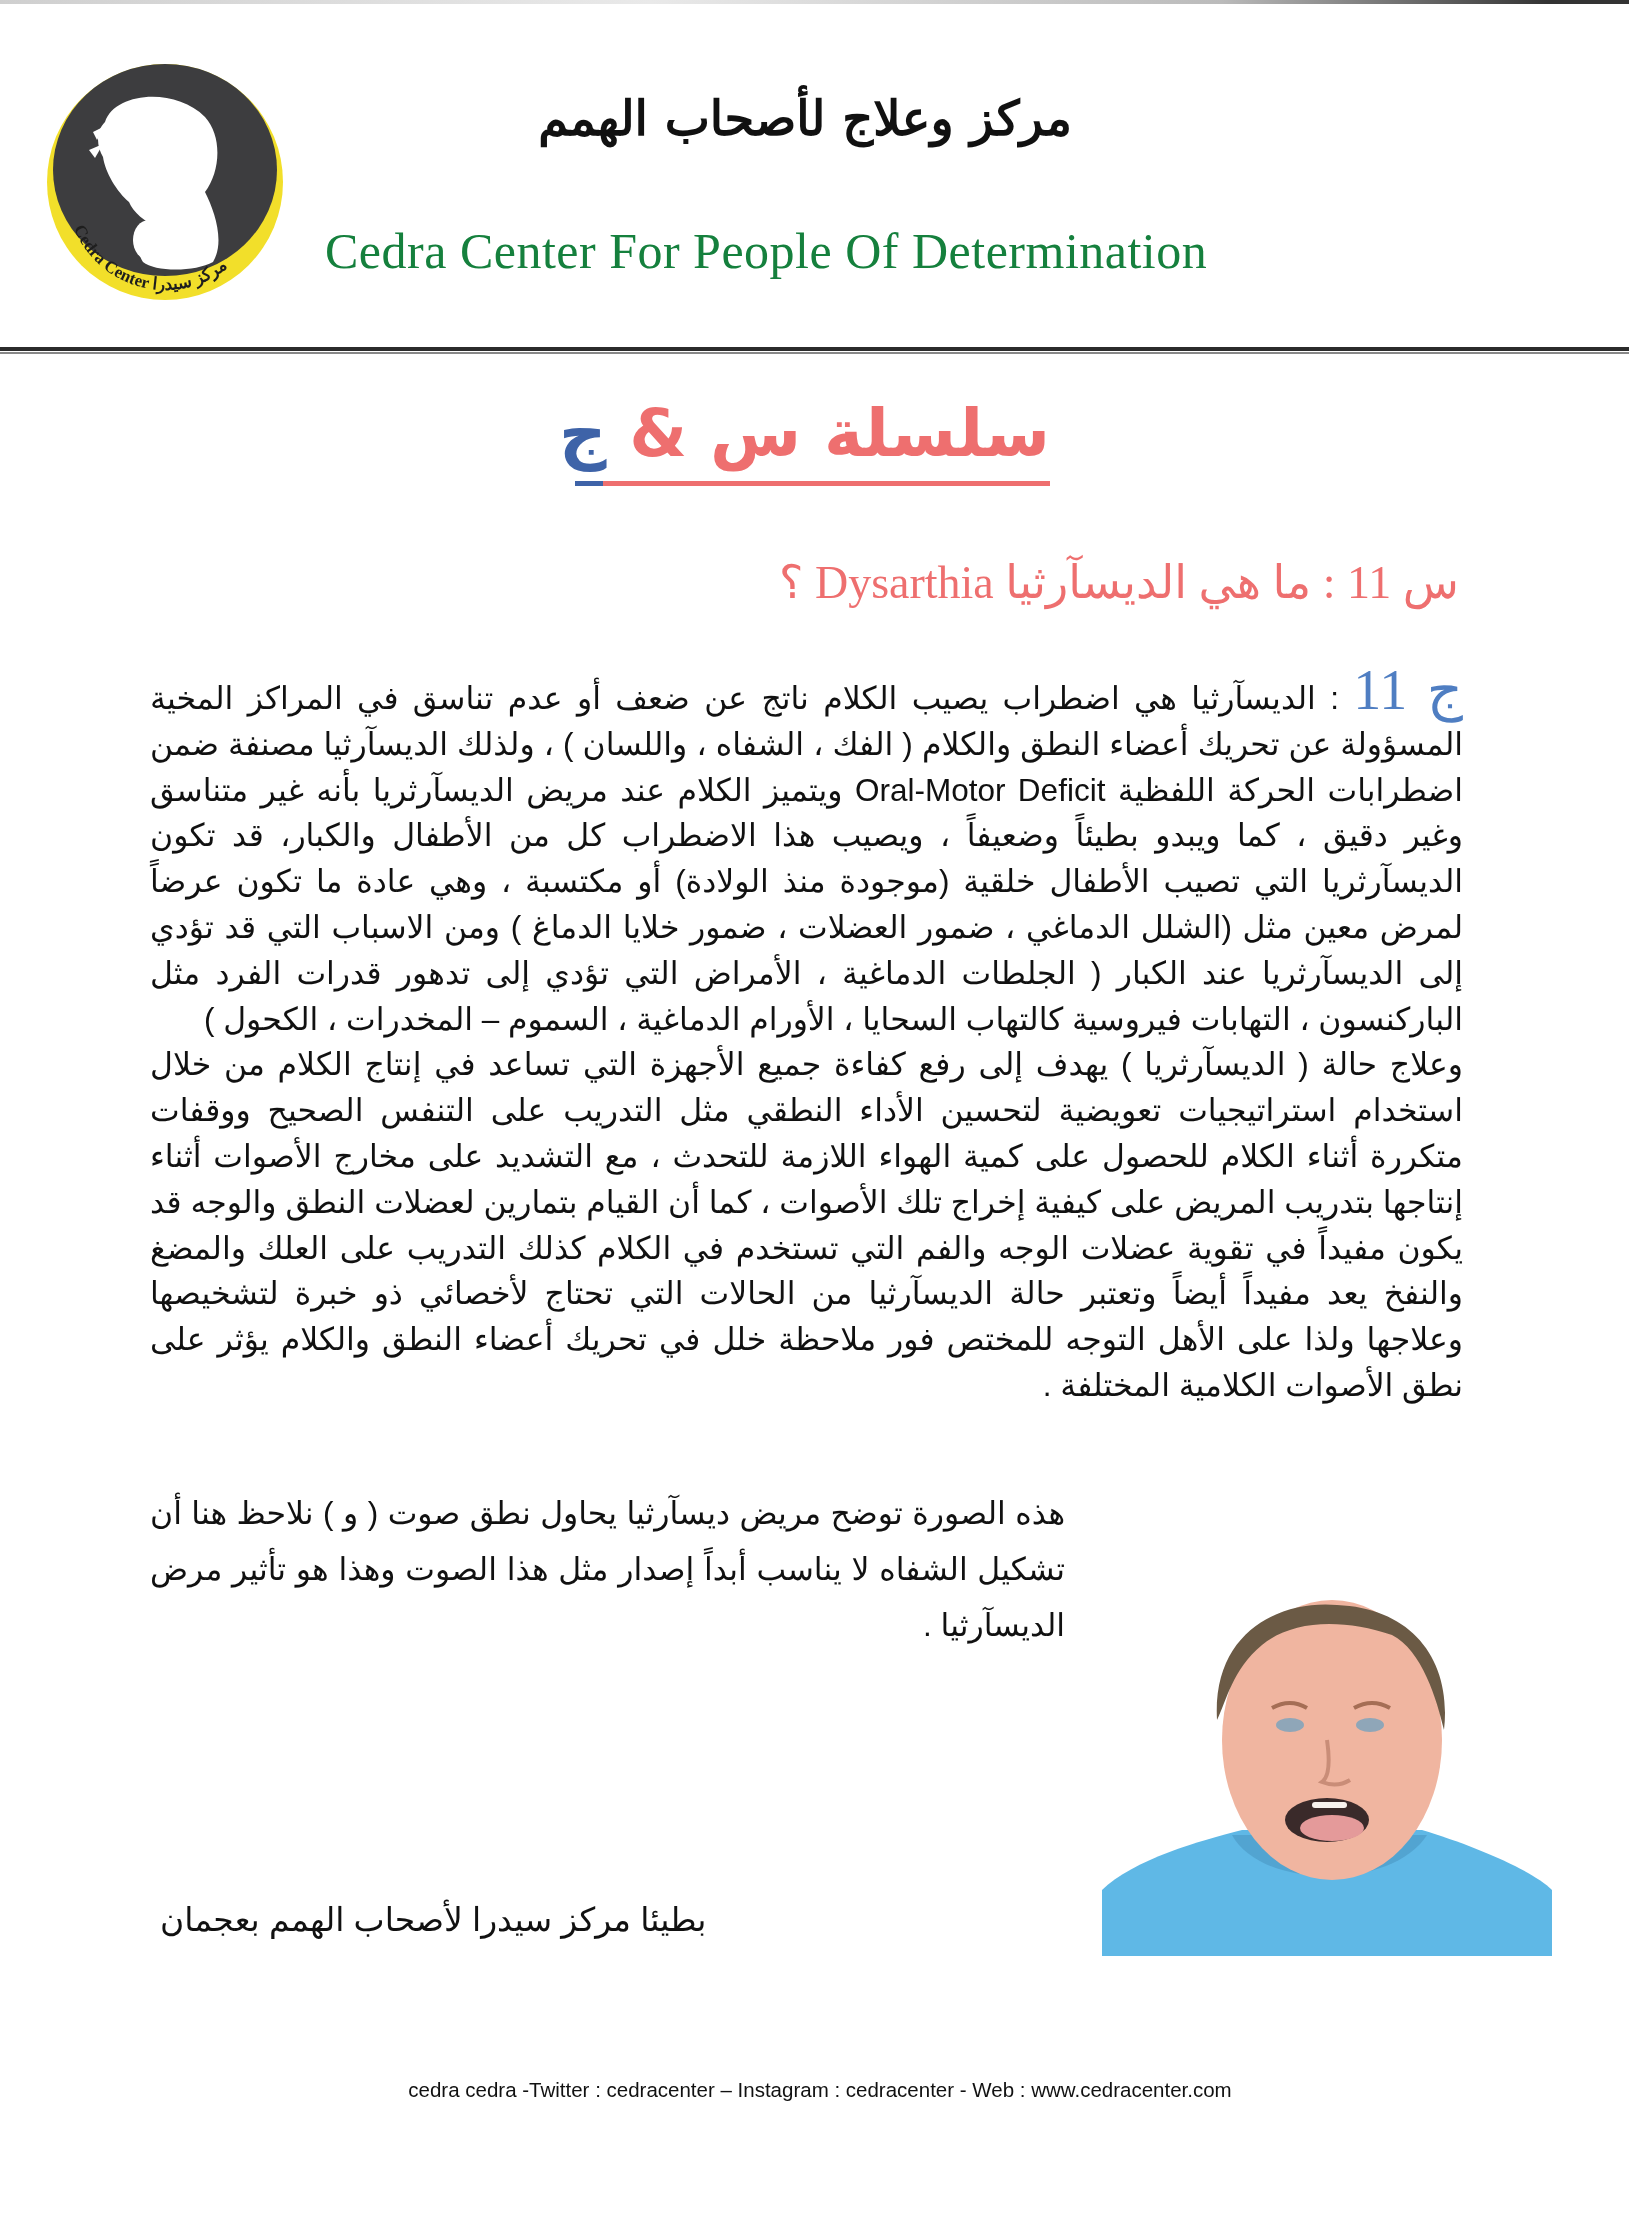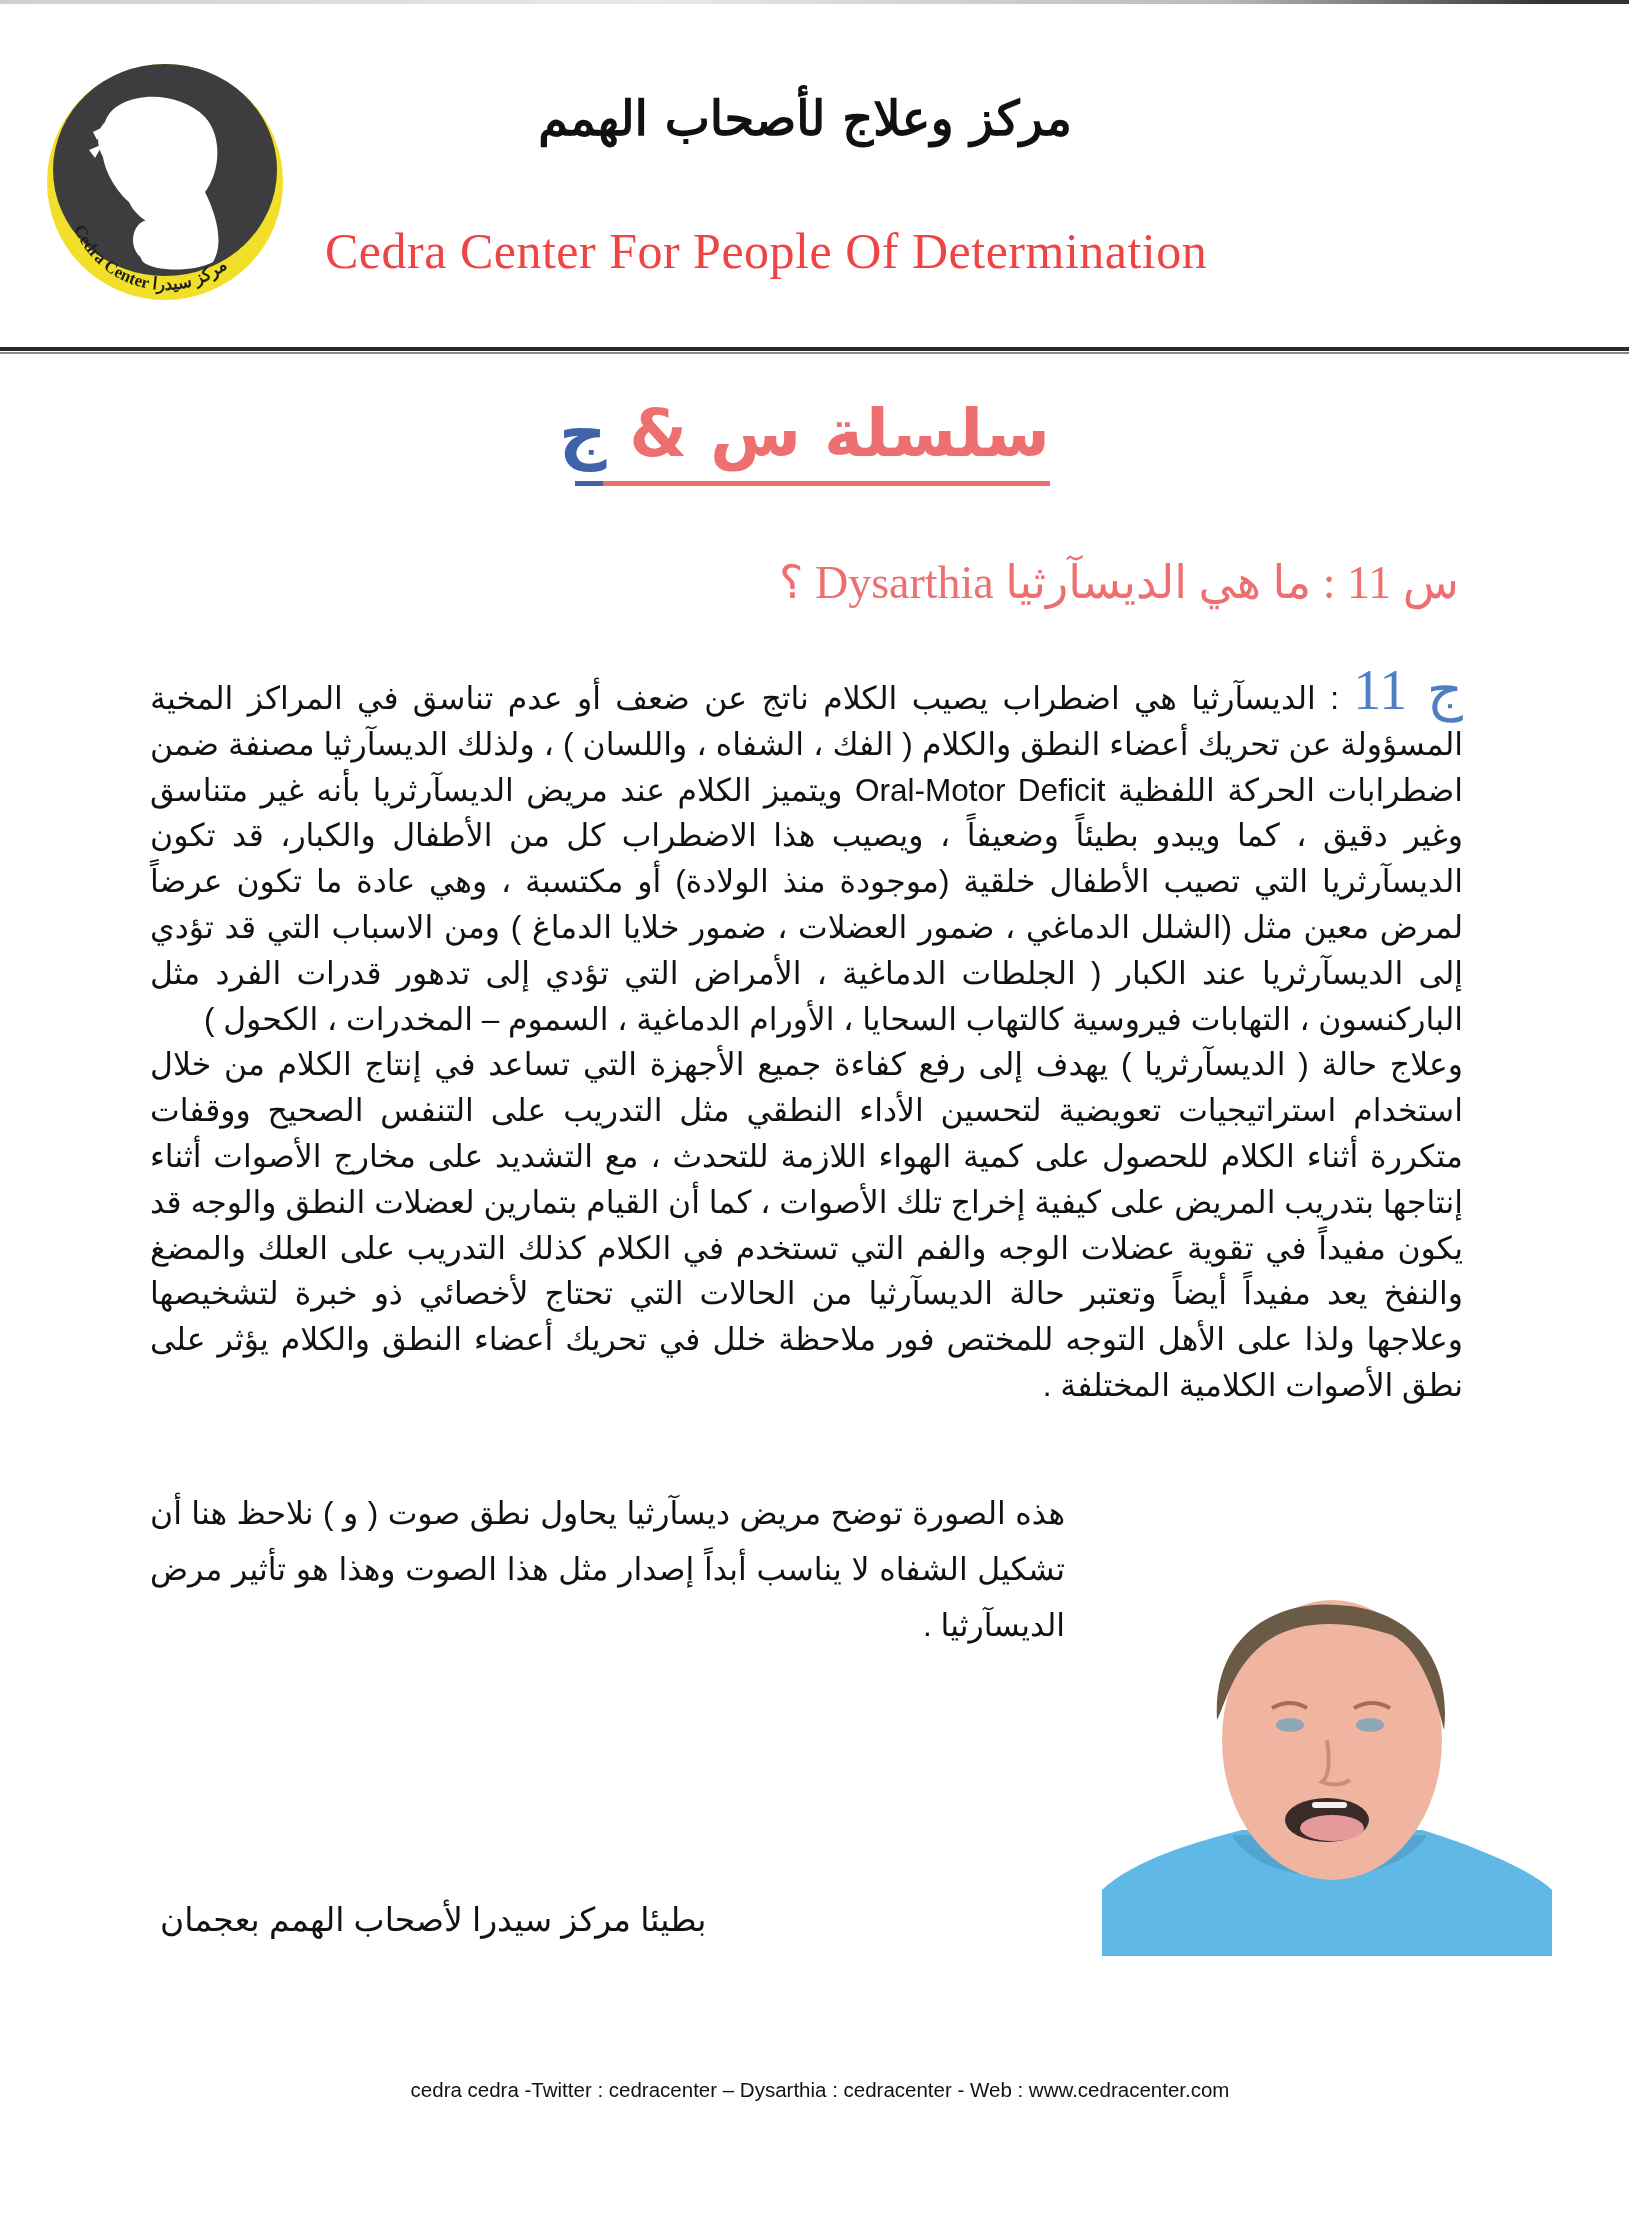--- a/index.html
+++ b/index.html
@@ -10,21 +10,21 @@
   .scan-top { position: absolute; left: 0; top: 0; width: 1629px; height: 4px; background: linear-gradient(90deg,#cfcfcf,#e9e9e9 40%,#bbbbbb 75%,#333 95%); }
   
   .logo { position: absolute; left: 45px; top: 62px; width: 240px; height: 240px; }
   .header-ar {
     position: absolute; left: 520px; top: 90px; width: 570px; text-align: center;
     direction: rtl; font-family: "DejaVu Serif", serif; font-size: 48px; font-weight: bold; color: #111;
     letter-spacing: 1px;
   }
   .header-en {
     position: absolute; left: 325px; top: 222px; width: 1000px;
-    font-family: "Liberation Serif", serif; font-size: 50px; color: #ef4444; letter-spacing: 0.5px;
+    font-family: "Liberation Serif", serif; font-size: 50px; color: #15803d; letter-spacing: 0.5px;
   }
   .header-rule { position: absolute; left: 0; top: 347px; width: 1629px; height: 4px; background: #2b2b2b; }
   .header-rule2 { position: absolute; left: 0; top: 352px; width: 1629px; height: 2px; background: #888; }
 
   
   .series-title {
     position: absolute; left: 570px; top: 395px; width: 480px; text-align: center;
     direction: rtl; font-family: "DejaVu Sans", sans-serif; font-size: 66px; font-weight: bold; color: #ee6f6f;
     white-space: nowrap;
   }
@@ -117,14 +117,14 @@
   <path d="M262 118 Q280 108 298 118" stroke="#a56e55" stroke-width="4" fill="none"></path>
   <path d="M235 150 Q240 185 230 192 Q245 198 258 190" stroke="#c98d78" stroke-width="4" fill="none"></path>
   <ellipse cx="235" cy="230" rx="42" ry="22" fill="#3a2a2a"></ellipse>
   <ellipse cx="240" cy="238" rx="32" ry="13" fill="#e49a9a"></ellipse>
   <rect x="220" y="212" width="35" height="6" rx="3" fill="#f7f2ee"></rect>
 </svg>
 
 <div class="prepared">بطيئا مركز سيدرا لأصحاب الهمم بعجمان</div>
 
 <div class="footer">
-  <div>cedra cedra -Twitter : cedracenter – Dysarthia : cedracenter - Web : www.cedracenter.com</div>
+  <div>cedra cedra -Twitter : cedracenter – Instagram : cedracenter - Web : www.cedracenter.com</div>
 </div>
 
 </body></html>

